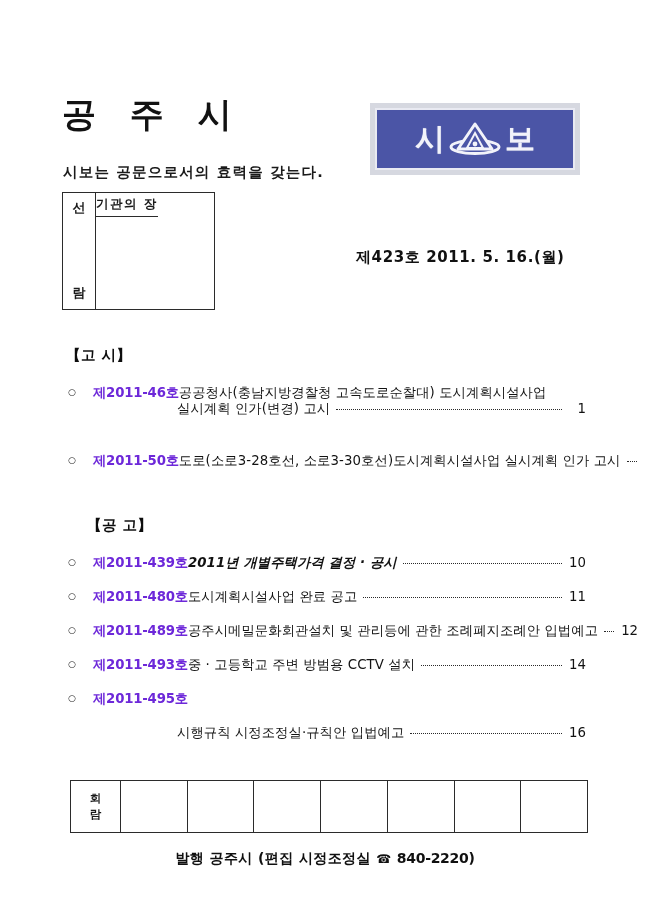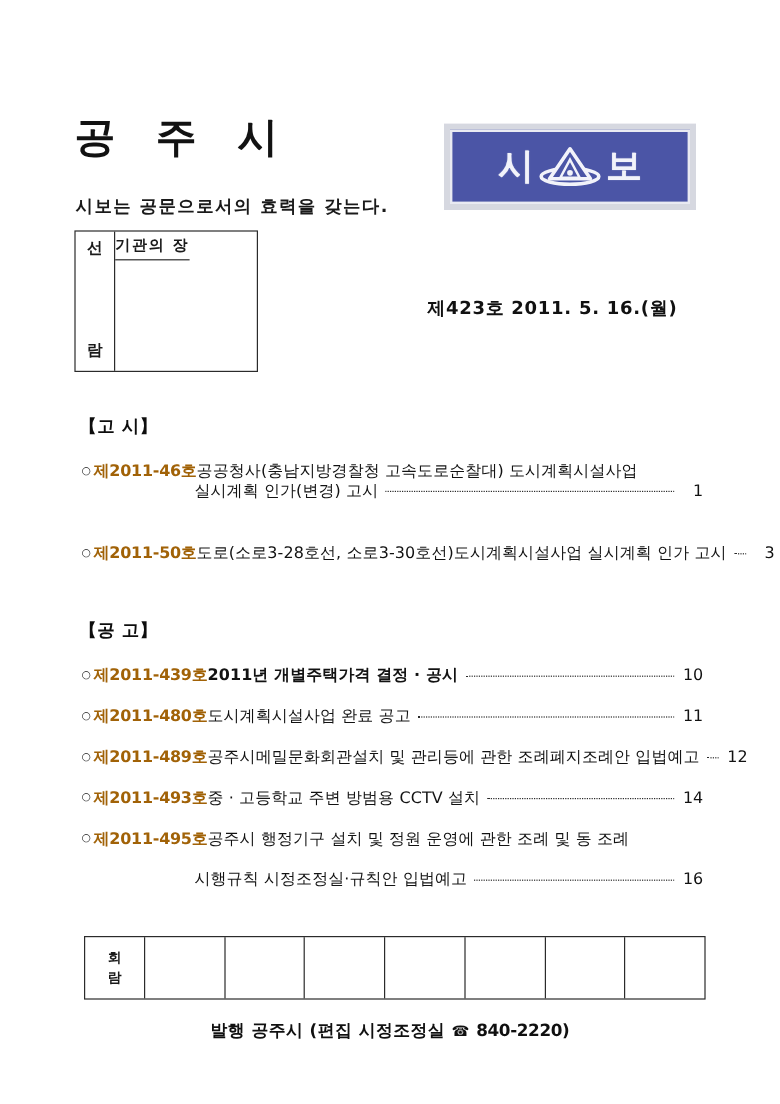--- a/index.html
+++ b/index.html
@@ -145,21 +145,21 @@
   .section-head {
     position: absolute;
     left: 66px;
     font-size: 14.5px;
     font-weight: 700;
     letter-spacing: .5px;
     color: #0d0d0d;
     white-space: nowrap;
   }
   #section-head-0 { top: 346px; }
-  #section-head-1 { top: 516px; }
+  #section-head-1 { top: 516px; margin-left: 21px; }
 
   .entries { position: absolute; left: 0; top: 0; width: 650px; }
 
   .entry-row {
     position: absolute;
     left: 68px;
     width: 518px;
     height: 22px;
     display: flex;
     align-items: baseline;
@@ -173,30 +173,31 @@
     font-size: 9px;
     line-height: 1;
     color: #222;
     transform: translateY(-2px);
   }
   .docno {
     flex: 0 0 84px;
     font-size: 13.3px;
     font-weight: 600;
     letter-spacing: -.2px;
-    color: #a16207;
+    color: #6d28d9;
+    margin-left: 15px;
   }
   .title {
     font-size: 13.3px;
     font-weight: 500;
     letter-spacing: .1px;
     color: #121212;
     padding-right: 6px;
   }
-  .title.strong { font-weight: 700; }
+  .title.strong { font-weight: 700; font-style: italic; }
   .leader {
     flex: 1 1 auto;
     min-width: 10px;
     overflow: hidden;
     height: 12px;
     position: relative;
   }
   .leader::after {
     content: "";
     position: absolute;
@@ -347,21 +348,20 @@
       <div class="entry-row" style="top: 656px;">
         <span class="bullet">○</span>
         <span class="docno">제2011-493호</span>
         <span class="title">중 · 고등학교 주변 방범용 CCTV 설치</span>
         <span class="leader"></span>
         <span class="pageno">14</span>
       </div>
       <div class="entry-row" style="top: 690px;">
         <span class="bullet">○</span>
         <span class="docno">제2011-495호</span>
-        <span class="title">공주시 행정기구 설치 및 정원 운영에 관한 조례 및 동 조례</span>
       </div>
       <div class="entry-row cont" style="top: 724px;">
         <span class="bullet"></span>
         <span class="docno"></span>
         <span class="title">시행규칙 시정조정실·규칙안 입법예고</span>
         <span class="leader"></span>
         <span class="pageno">16</span>
       </div>
     </div>
 

